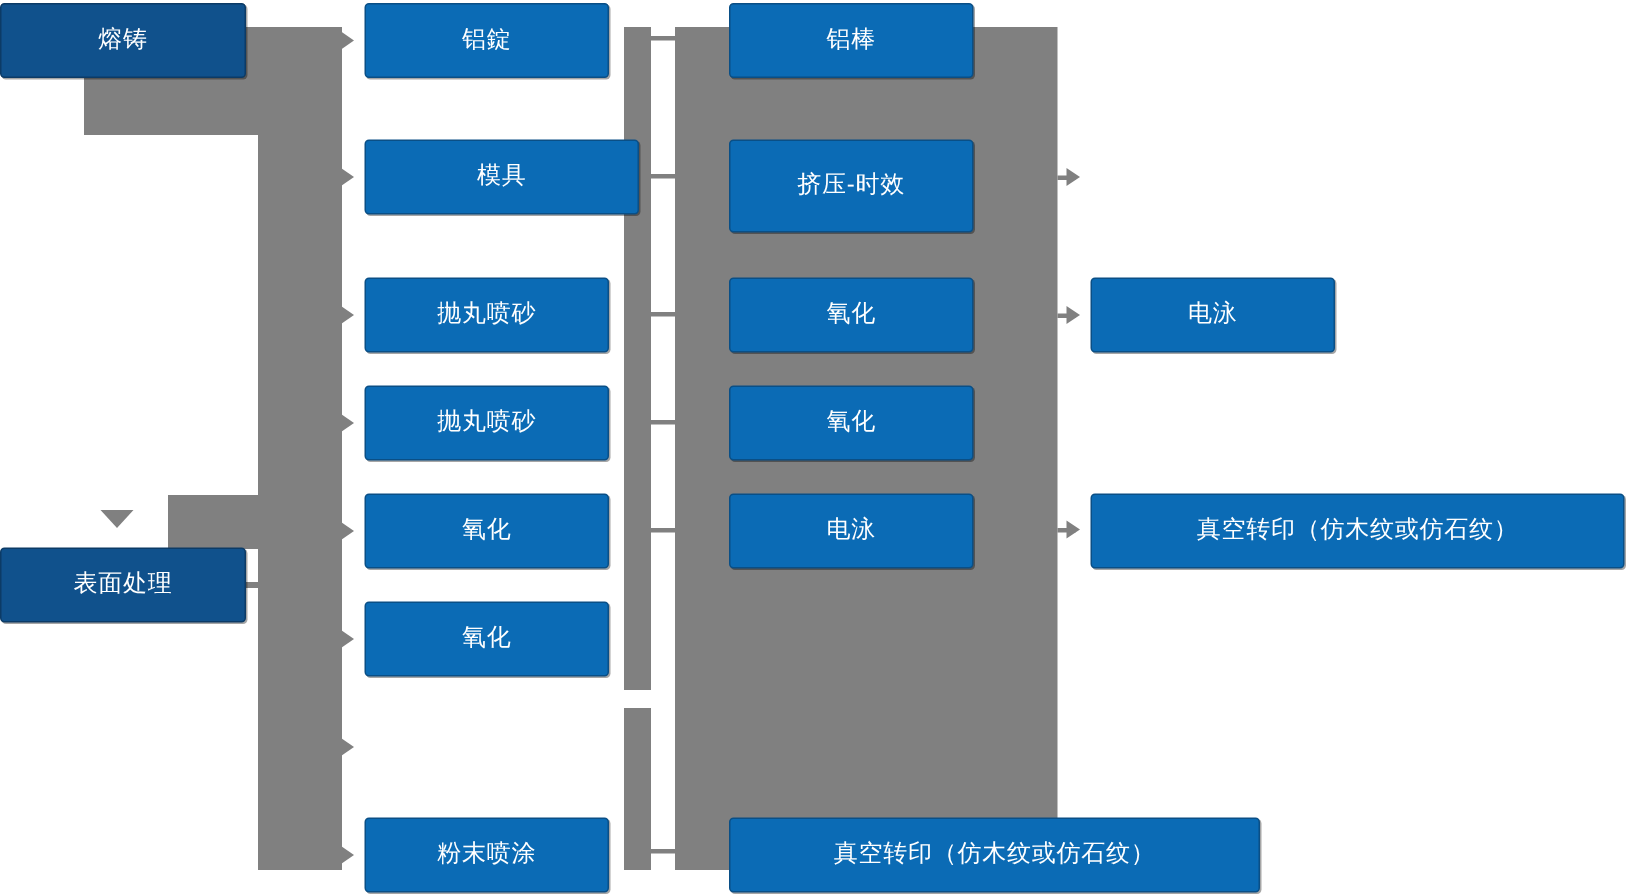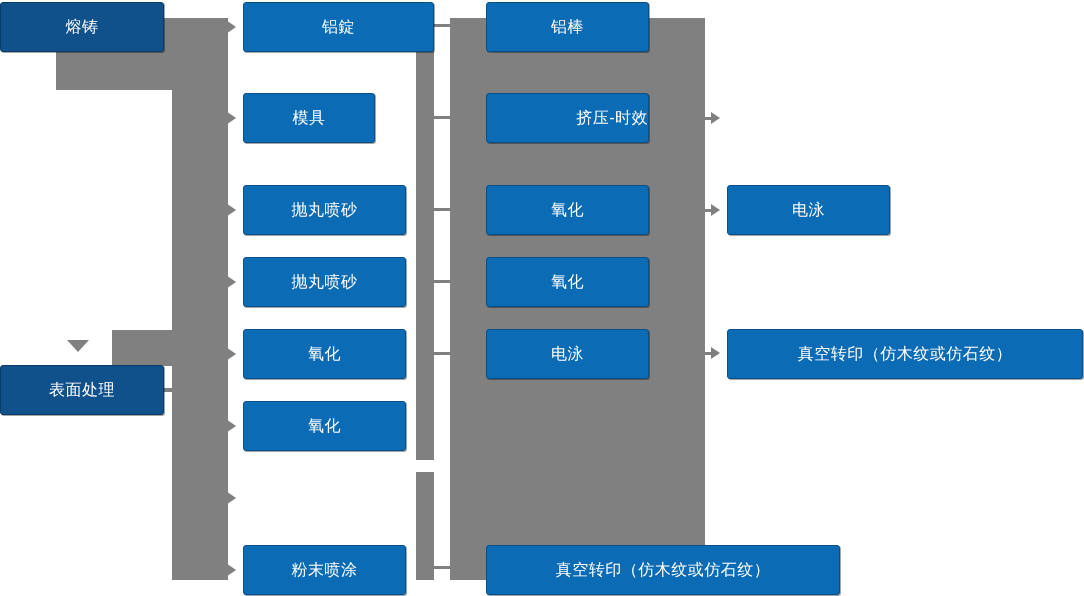--- a/index.html
+++ b/index.html
@@ -101,25 +101,25 @@
 
   <div class="box box-dark" style="left:0px;top:2px;width:164px;height:50px;">
     <span class="lbl t20">熔铸</span>
   </div>
 
 
   <div class="box box-dark" style="left:0px;top:365px;width:164px;height:50px;">
     <span class="lbl t20">表面处理</span>
   </div>
 
-  <div class="box box-light" style="left:243px;top:2px;width:191px;height:50px;">
+  <div class="box box-light" style="left:243px;top:2px;width:163px;height:50px;">
     <span class="lbl t20">铝錠</span>
   </div>
 
-  <div class="box box-light" style="left:243px;top:93px;width:132px;height:50px;">
+  <div class="box box-light" style="left:243px;top:93px;width:183px;height:50px;">
     <span class="lbl t20">模具</span>
   </div>
 
   <div class="box box-light" style="left:243px;top:185px;width:163px;height:50px;">
     <span class="lbl t20">抛丸喷砂</span>
   </div>
 
   <div class="box box-light" style="left:243px;top:257px;width:163px;height:50px;">
     <span class="lbl t20">抛丸喷砂</span>
   </div>
@@ -134,21 +134,21 @@
 
 
   <div class="box box-light" style="left:243px;top:545px;width:163px;height:50px;">
     <span class="lbl t20">粉末喷涂</span>
   </div>
 
   <div class="box box-light" style="left:486px;top:2px;width:163px;height:50px;">
     <span class="lbl t20">铝棒</span>
   </div>
 
-  <div class="box box-light" style="left:486px;top:93px;width:163px;height:50px;justify-content:flex-end;">
+  <div class="box box-light" style="left:486px;top:93px;width:163px;height:62px;">
     <span class="lbl t20">挤压-时效</span>
   </div>
 
   <div class="box box-light" style="left:486px;top:185px;width:163px;height:50px;">
     <span class="lbl t20">氧化</span>
   </div>
 
   <div class="box box-light" style="left:486px;top:257px;width:163px;height:50px;">
     <span class="lbl t20">氧化</span>
   </div>

